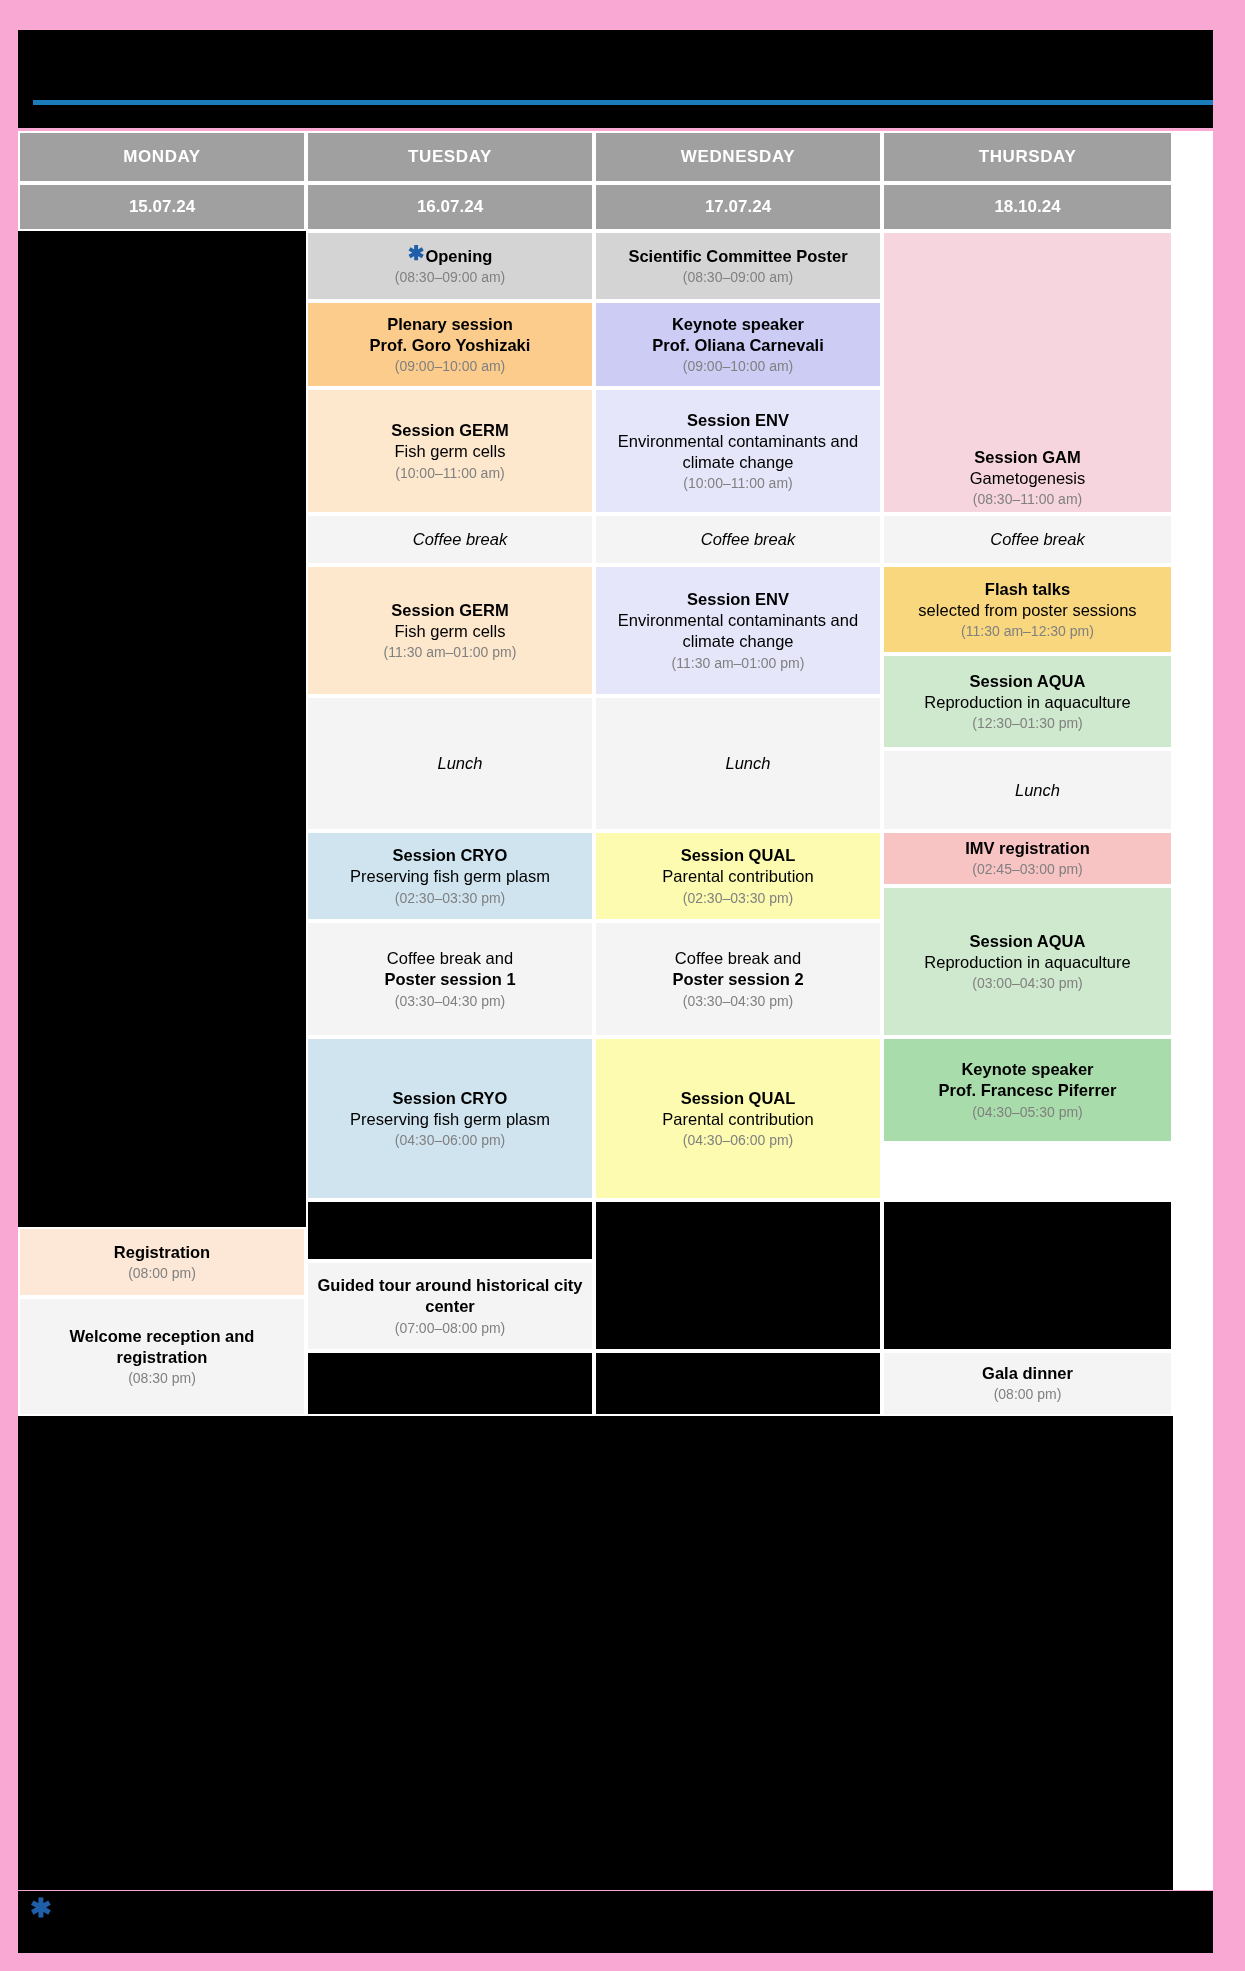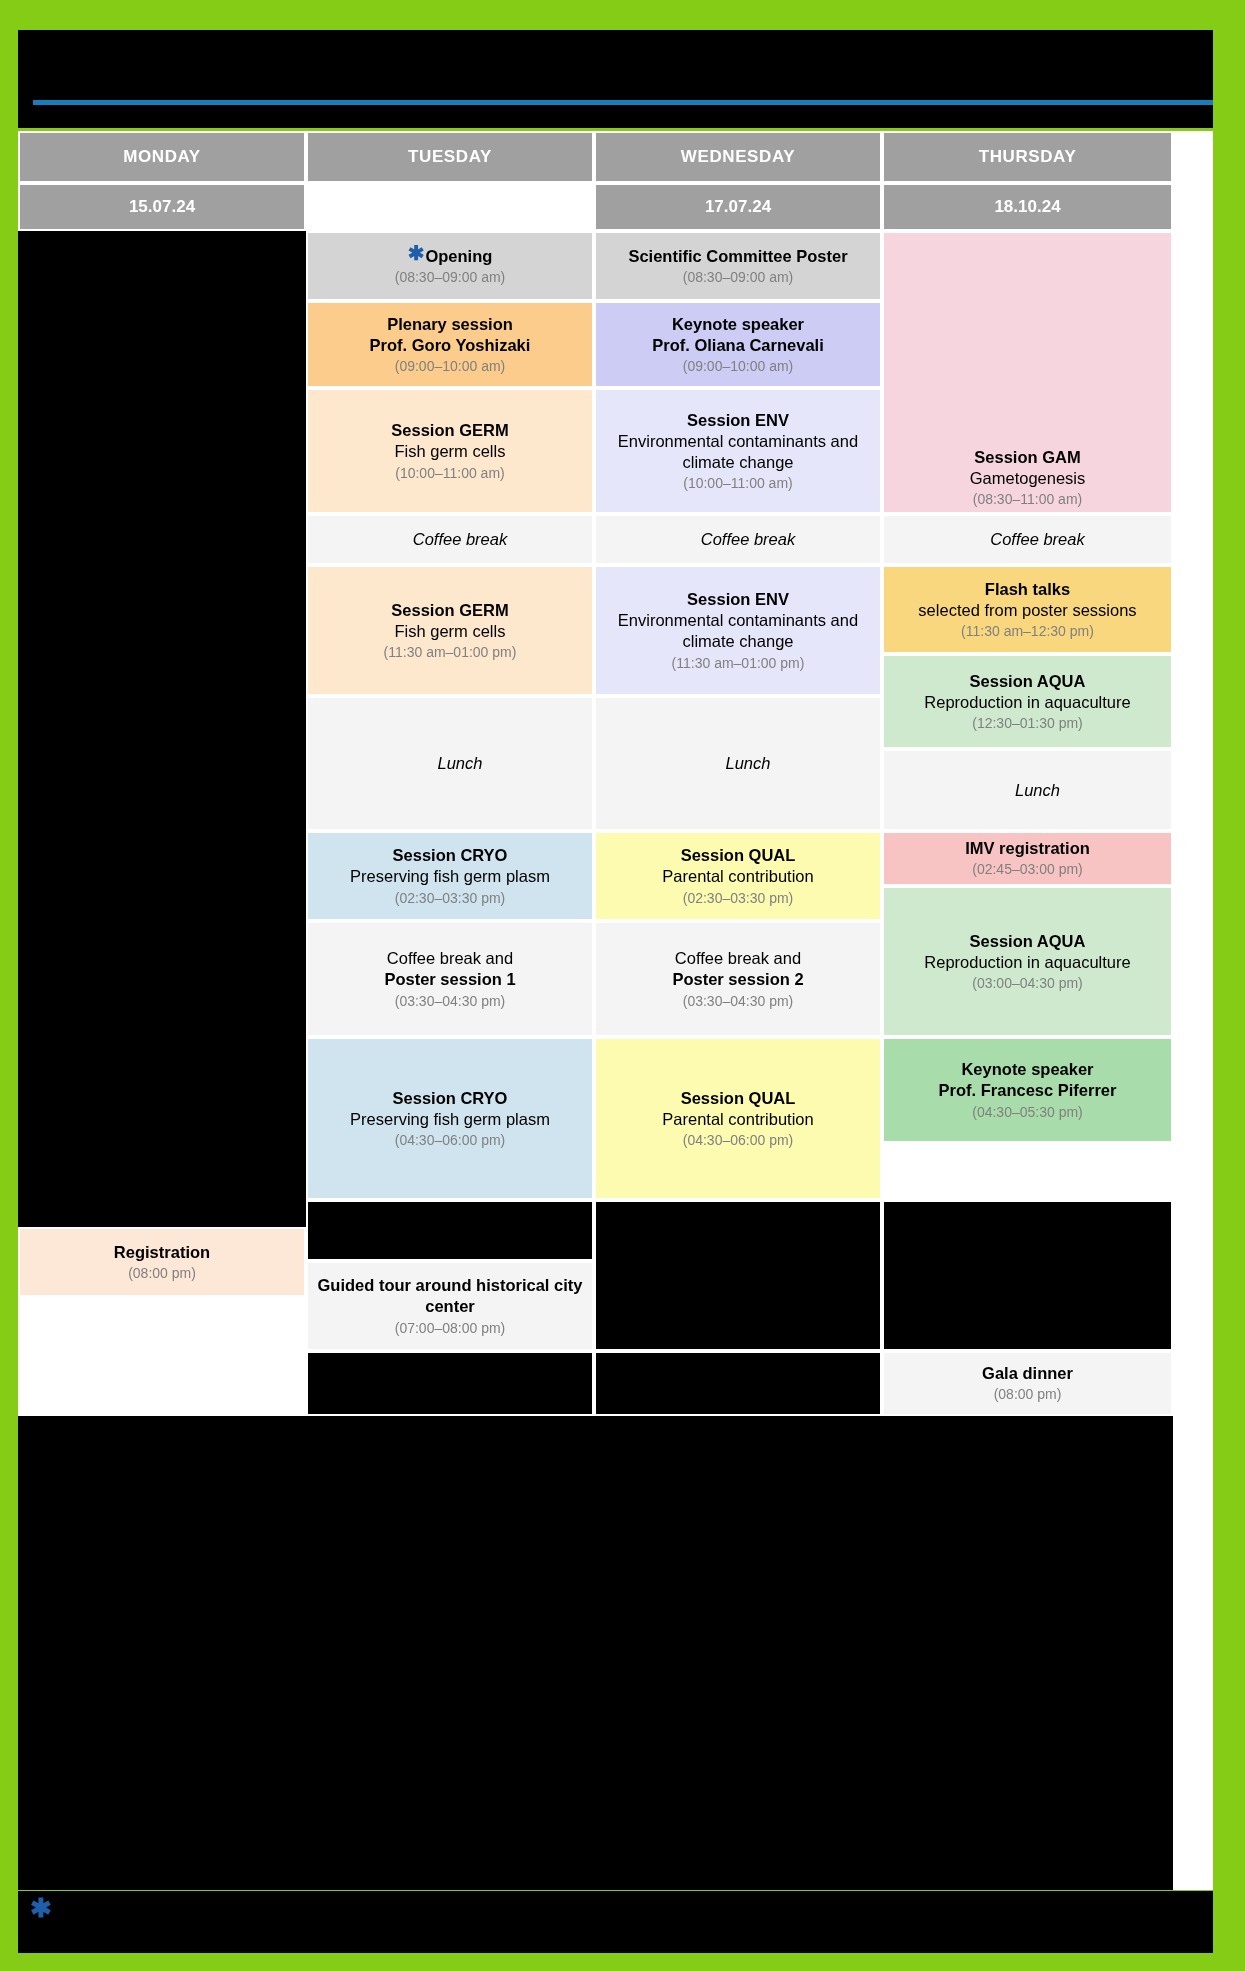--- a/index.html
+++ b/index.html
@@ -12,21 +12,21 @@
     height: 1971px;
     font-family: "Liberation Sans", sans-serif;
     overflow: hidden;
   }
 
   
   .page {
     position: relative;
     width: 1245px;
     height: 1971px;
-    background: #84cc16;
+    background: #f9a8d4;
   }
 
   
   .banner {
     position: absolute;
     left: 18px;
     top: 30px;
     width: 1195px;
     height: 93px;
     background: #000000;
@@ -194,20 +194,23 @@
     <div class="cell hdr" style="grid-row:1/53;grid-column:3">
         <span>WEDNESDAY</span>
       </div>
     <div class="cell hdr" style="grid-row:1/53;grid-column:4">
         <span>THURSDAY</span>
       </div>
 
     <div class="cell hdr-date" style="grid-row:53/101;grid-column:1">
         <span>15.07.24</span>
       </div>
+    <div class="cell hdr-date" style="grid-row:53/101;grid-column:2">
+        <span>16.07.24</span>
+      </div>
     <div class="cell hdr-date" style="grid-row:53/101;grid-column:3">
         <span>17.07.24</span>
       </div>
     <div class="cell hdr-date" style="grid-row:53/101;grid-column:4">
         <span>18.10.24</span>
       </div>
 
     <div class="cell blank" style="grid-row:101/1097;grid-column:1"></div>
 
     <div class="cell c-grey" style="grid-row:101/171;grid-column:2">
@@ -346,20 +349,24 @@
     <div class="cell c-white" style="grid-row:1131/1221;grid-column:2">
       <div class="title">Guided tour around historical city center</div>
       <div class="time">(07:00–08:00 pm)</div>
     </div>
 
     <div class="cell c-peach" style="grid-row:1097/1167;grid-column:1">
       <div class="title">Registration</div>
       <div class="time">(08:00 pm)</div>
     </div>
 
+    <div class="cell c-white" style="grid-row:1167/1286;grid-column:1">
+      <div class="title">Welcome reception and registration</div>
+      <div class="time">(08:30 pm)</div>
+    </div>
 
     <div class="cell c-white" style="grid-row:1221/1286;grid-column:4">
       <div class="title">Gala dinner</div>
       <div class="time">(08:00 pm)</div>
     </div>
 
     <div class="cell blank-w" style="grid-row:1221/1286;grid-column:2"></div>
     <div class="cell blank-w" style="grid-row:1221/1286;grid-column:3"></div>
 
     <div class="cell blank" style="grid-row:1286/1760;grid-column:1"></div>

